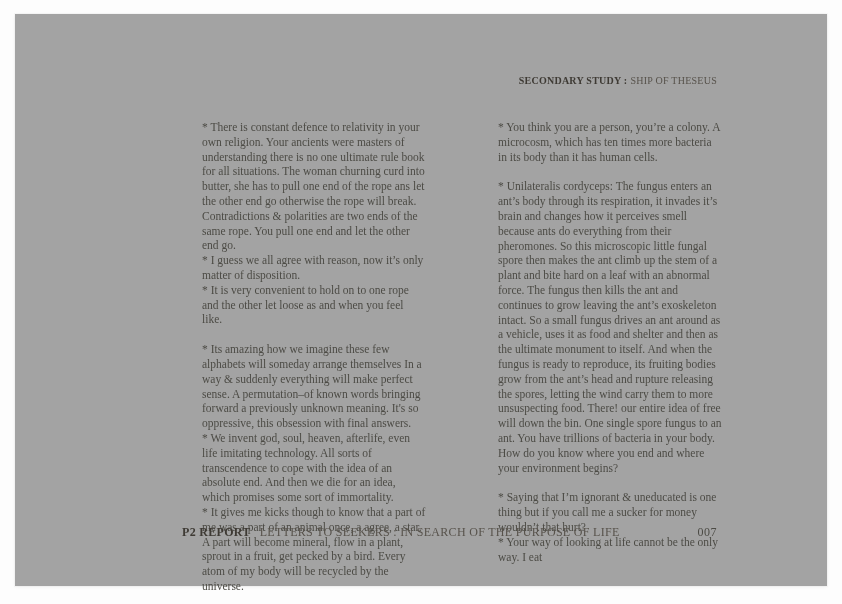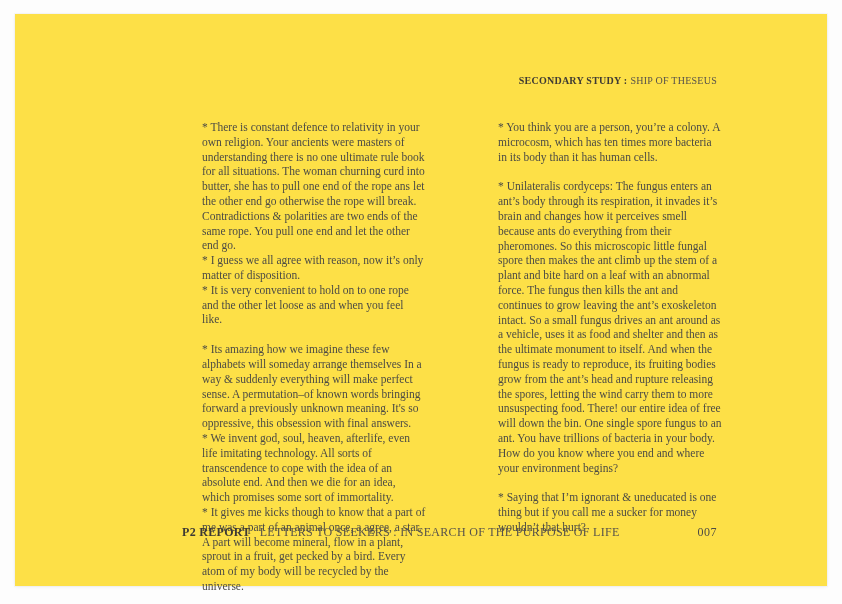--- a/index.html
+++ b/index.html
@@ -11,21 +11,21 @@
   }
   .canvas {
     position: relative;
     width: 842px; height: 604px;
     background: #fdfdfd;
   }
   .page {
     position: absolute;
     left: 15px; top: 14px;
     width: 812px; height: 572px;
-    background: #fde047;
+    background: #a3a3a3;
     box-shadow: 0 0 0 1px rgba(0,0,0,0.025), 0 1px 4px rgba(0,0,0,0.05);
   }
   .running-head {
     position: absolute;
     top: 61px; left: 167px; width: 540px;
     text-align: right;
     padding-right: 5px;
     font-size: 10px;
     letter-spacing: 0.25px;
     color: #57524b;
@@ -99,20 +99,21 @@
 
       <div class="col">
         <div class="block">
           <p>* You think you are a person, you’re a colony. A microcosm, which has ten times more bacteria in its body than it has human cells.</p>
         </div>
         <div class="block">
           <p>* Unilateralis cordyceps: The fungus enters an ant’s body through its respiration, it invades it’s brain and changes how it perceives smell because ants do everything from their pheromones. So this microscopic little fungal spore then makes the ant climb up the stem of a plant and bite hard on a leaf with an abnormal force. The fungus then kills the ant and continues to grow leaving the ant’s exoskeleton intact. So a small fungus drives an ant around as a vehicle, uses it as food and shelter and then as the ultimate monument to itself. And when the fungus is ready to reproduce, its fruiting bodies grow from the ant’s head and rupture releasing the spores, letting the wind carry them to more unsuspecting food. There! our entire idea of free will down the bin. One single spore fungus to an ant. You have trillions of bacteria in your body. How do you know where you end and where your environment begins?</p>
         </div>
         <div class="block">
           <p>* Saying that I’m ignorant &amp; uneducated is one thing but if you call me a sucker for money wouldn’t that hurt?</p>
+          <p>* Your way of looking at life cannot be the only way. I eat</p>
         </div>
       </div>
 
     </div>
 
     <div class="page-footer">
       <div class="footer-left">
         <span class="bold">P2 REPORT</span><span>LETTERS TO SEEKERS : IN SEARCH OF THE PURPOSE OF LIFE</span>
       </div>
       <span class="page-num">007</span>

